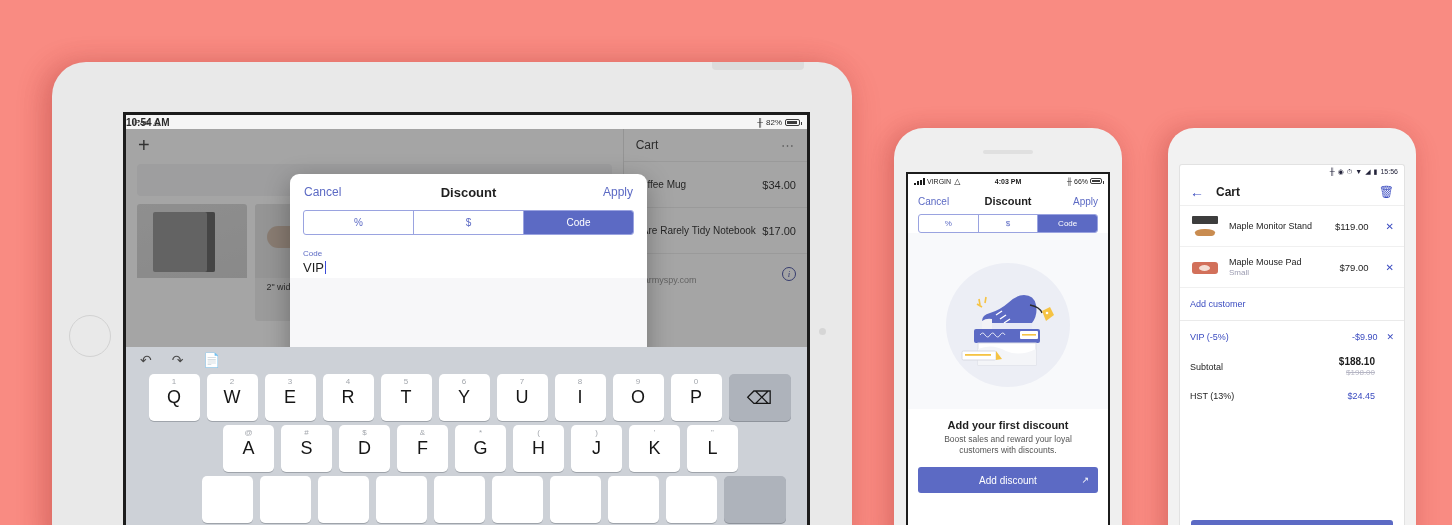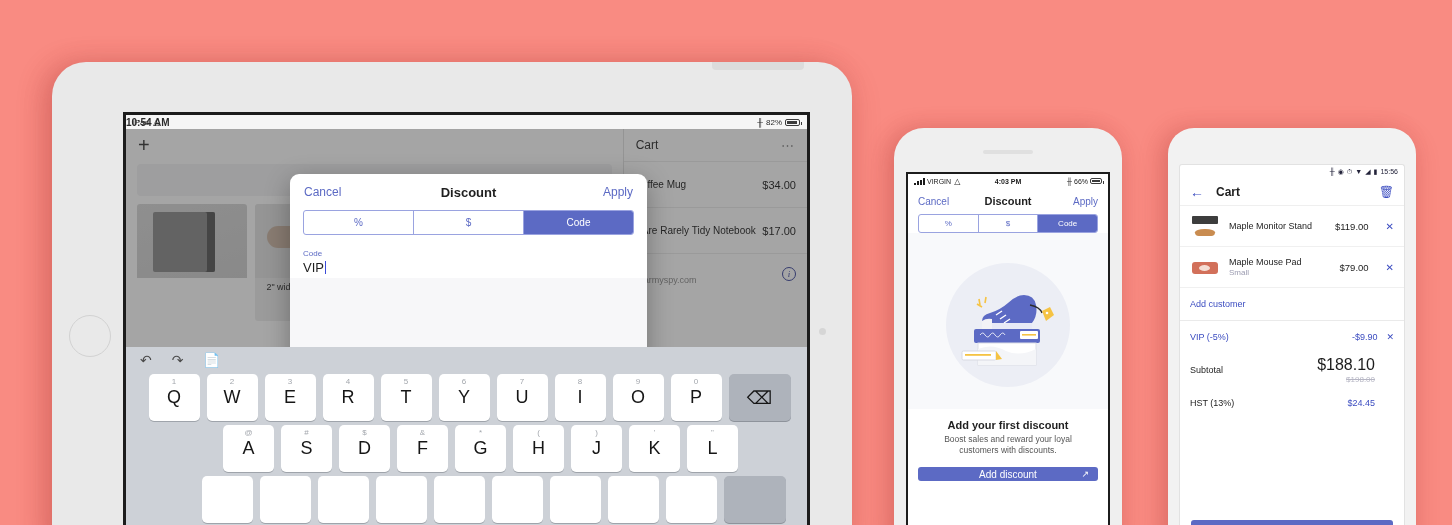--- a/index.html
+++ b/index.html
@@ -134,21 +134,21 @@
   .ip-seg { display:flex; margin:0 10px 0 10px; border:1px solid #9aa3e0; border-radius:3px; overflow:hidden; height:19px;}
   .ip-seg div { flex:1; display:flex; align-items:center; justify-content:center; font-size:8px; color:#5c6ac4; border-right:1px solid #9aa3e0;}
   .ip-seg div:last-child{border-right:none;}
   .ip-seg div.on { background:#5c6ac4; color:#fff; }
   .ip-empty { background:#f8f9fb; padding-top:8px; height:176px; display:flex; align-items:center; justify-content:center;}
   .illus-circle { width:124px; height:124px; background:#eceef5; border-radius:50%; position:relative; }
   .ip-copy { text-align:center; padding:10px 16px 0 16px; }
   .ip-copy .h { font-size:11px; font-weight:bold; color:#1f1f1f; }
   .ip-copy .p { font-size:8.5px; color:#555; line-height:11px; margin-top:3px; }
   .ip-btn {
-    margin:11px 10px 0 10px; height:14px; background:#5c6ac4; border-radius:3px;
+    margin:11px 10px 0 10px; height:26px; background:#5c6ac4; border-radius:3px;
     display:flex; align-items:center; justify-content:center; position:relative;
     color:#fff; font-size:10px;
   }
   .ip-btn .ext { position:absolute; right:9px; font-size:9px; }
   
   #android {
     position:absolute; left:1168px; top:128px; width:248px; height:430px;
     background:#f2f2f2; border-radius:26px;
     box-shadow:-8px 0 22px rgba(160,40,40,.18), 0 6px 26px rgba(150,40,40,.16);
   }
@@ -170,21 +170,21 @@
   .an-item .pz { font-size:9.5px; color:#1d1d1d; margin-right:8px; }
   .an-item .x { color:#3b4cc0; font-size:10px; }
   .an-addcust { padding:11px 10px; font-size:9px; color:#3b4cc0; border-bottom:1px solid #eaeaea; }
   .an-tot { padding:4px 10px 0 10px; }
   .an-tot .r { display:flex; align-items:center; padding:7px 0; font-size:9px; color:#1d1d1d; }
   .an-tot .r .lb { flex:1; }
   .an-tot .r .vl { text-align:right; }
   .an-tot .r.vip .lb, .an-tot .r.vip .vl { color:#3b4cc0; }
   .an-tot .r.vip .x { color:#3b4cc0; margin-left:9px; font-size:9px; }
   .an-tot .strike { font-size:8px; color:#b6b6c4; text-decoration:line-through; margin-top:1px; }
-  .an-tot .r .vl.bold { font-weight:normal; font-size:16px; }
+  .an-tot .r .vl.bold { font-weight:bold; font-size:10px; }
   .an-tot .r .vl.blue { color:#3b4cc0; }
   .an-charge {
     position:absolute; left:11px; right:11px; bottom:8px; height:30px;
     background:#5c6ac4; border-radius:3px; display:flex; align-items:center; justify-content:center;
     color:#fff; font-size:11px; letter-spacing:.4px;
   }
 </style>
 </head>
 <body style="background: rgb(249, 139, 130);">
 

